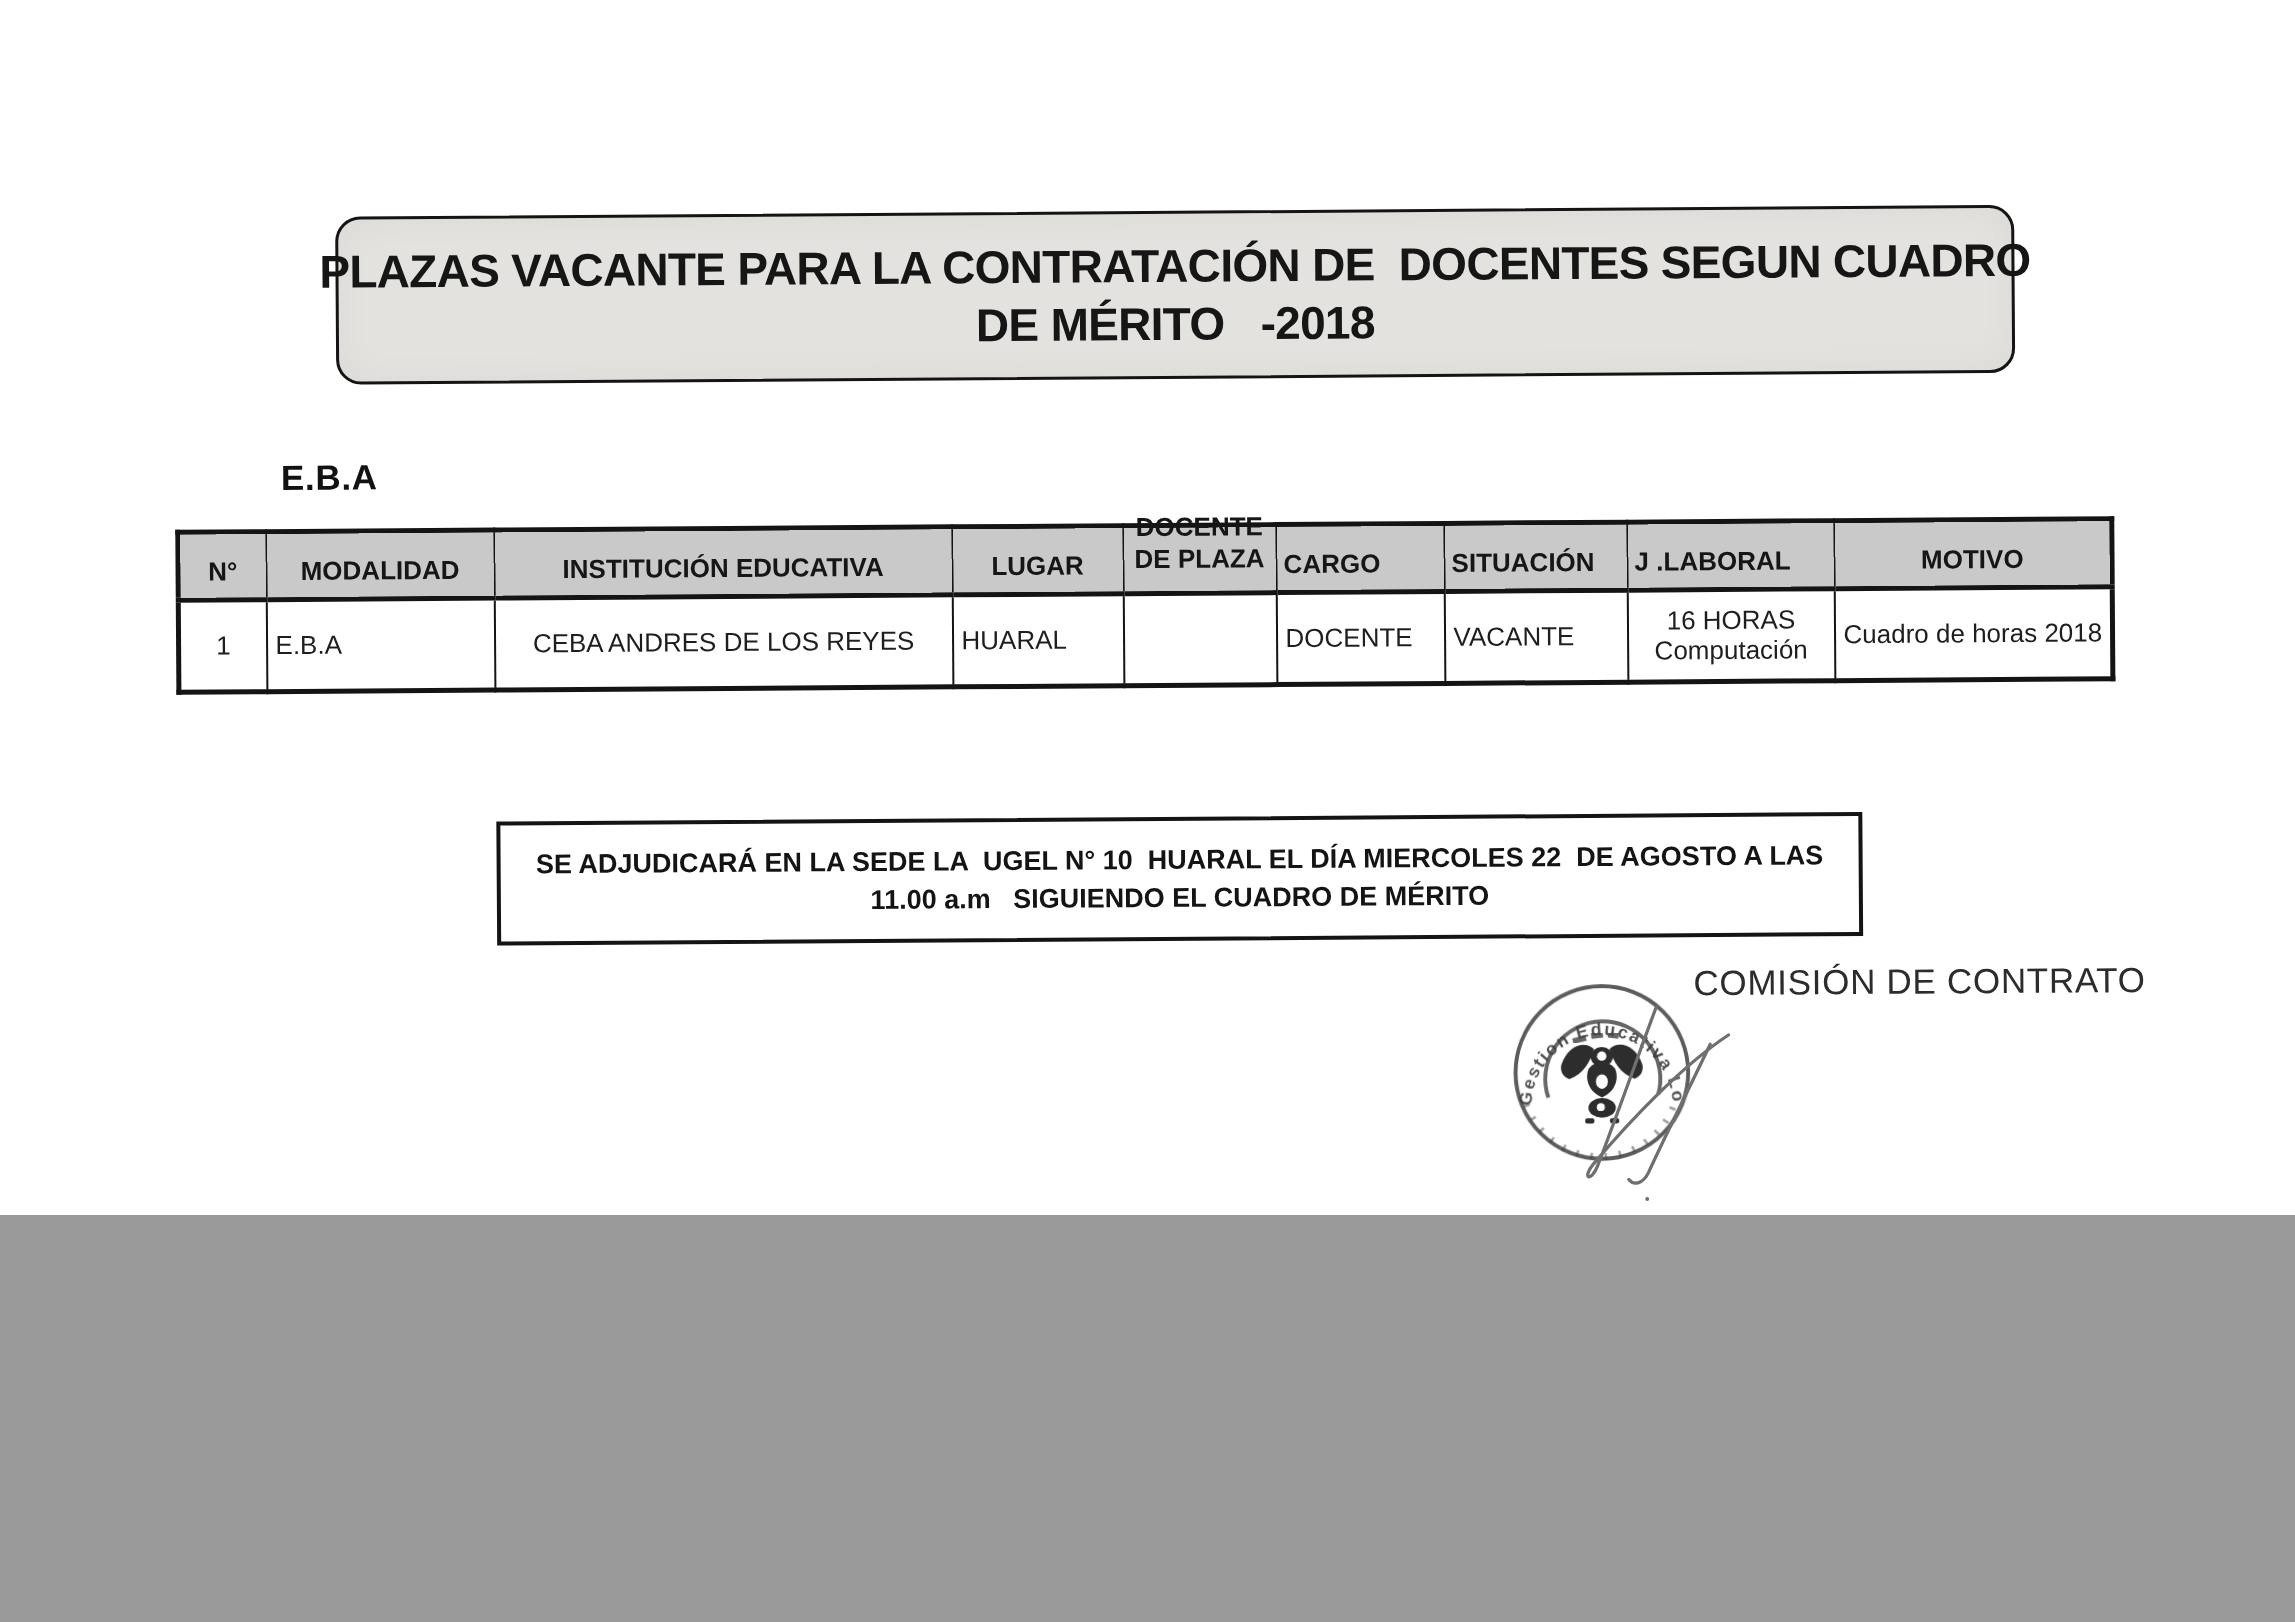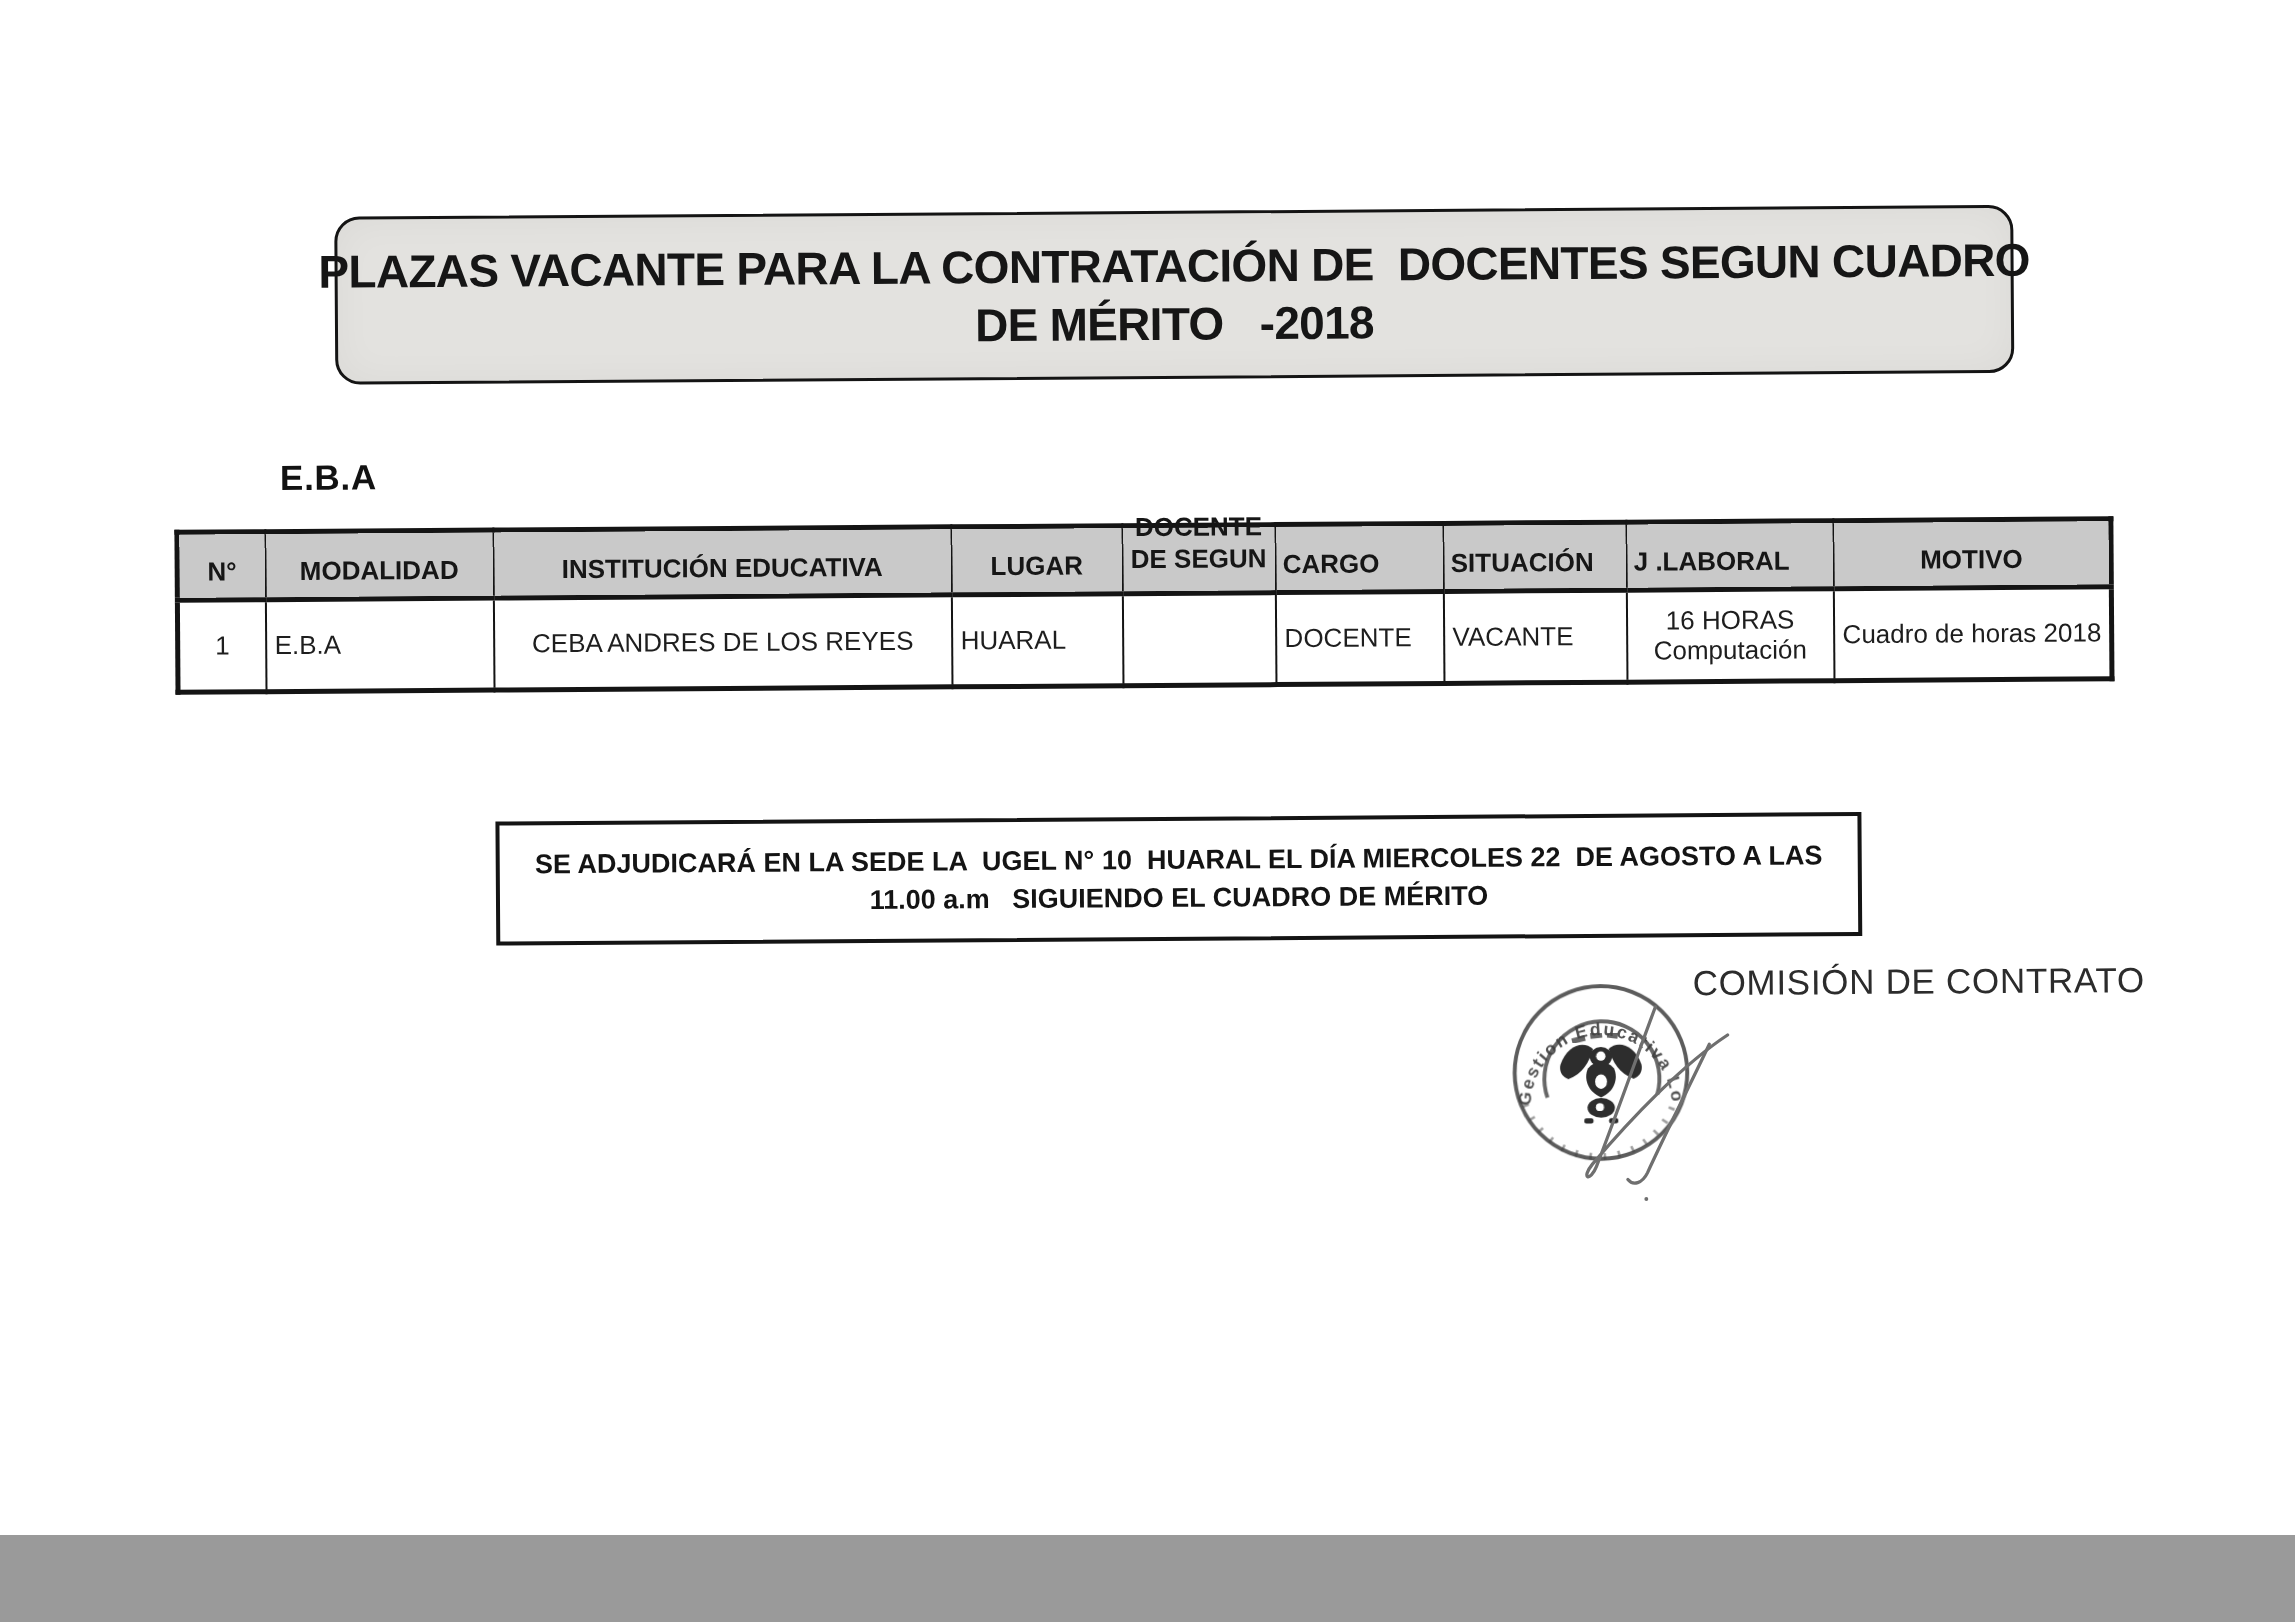--- a/index.html
+++ b/index.html
@@ -1,18 +1,18 @@
 <!DOCTYPE html>
 <html style="--header-bg: #c9c9c9; --title-box-bg: #e3e2df; --ink: #1b1b1b; --stamp-ink: #3f3f3f; --signature-ink: #6f6f6f;font-size:10.5px"><head>
 <meta charset="utf-8">
 <style>
   html,body{margin:0;padding:0;background:#9a9a9a;}
   .sheet{
     position:relative;
-    width:2295px;height:1535px;
+    width:2295px;height:1215px;
     background:#ffffff;
     overflow:hidden;
     font-family:"Liberation Sans", sans-serif;
     color:var(--ink,#1b1b1b);
   }
   .skew{
     position:absolute;inset:0;
     transform:rotate(-0.4deg);
     transform-origin:50% 40%;
   }
@@ -116,21 +116,21 @@
       </colgroup>
       <thead>
         <tr>
           <th>N°</th>
           <th>MODALIDAD</th>
           <th>INSTITUCIÓN EDUCATIVA</th>
           <th>LUGAR</th>
           <th>
             <div class="codigo-wrap">
               <div>DOCENTE</div>
-              <div>DE SEGUN</div>
+              <div>DE PLAZA</div>
             </div>
           </th>
           <th class="al">CARGO</th>
           <th class="al">SITUACIÓN</th>
           <th class="al">J .LABORAL</th>
           <th>MOTIVO</th>
         </tr>
       </thead>
       <tbody>
         <tr>

